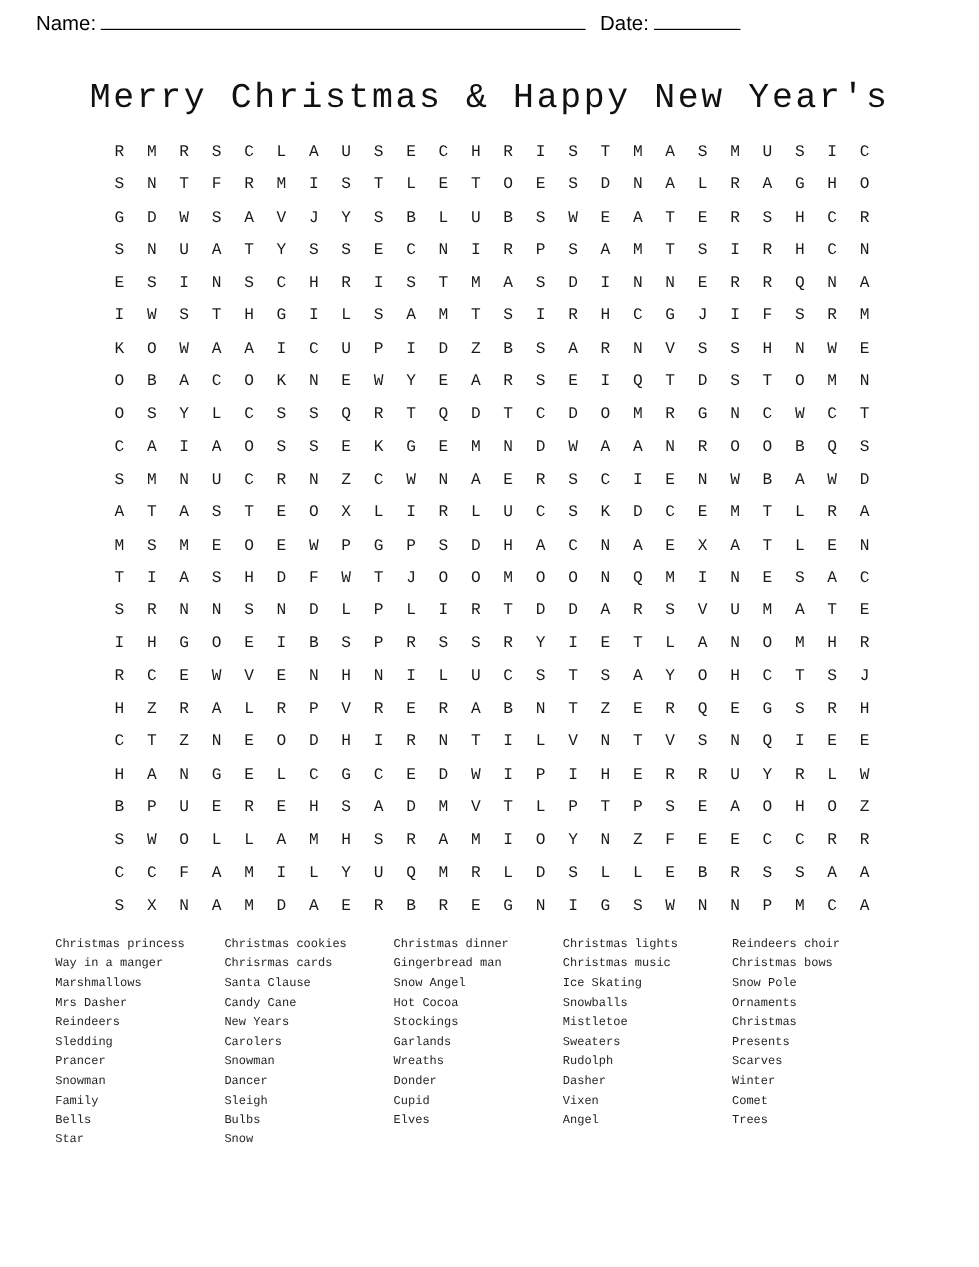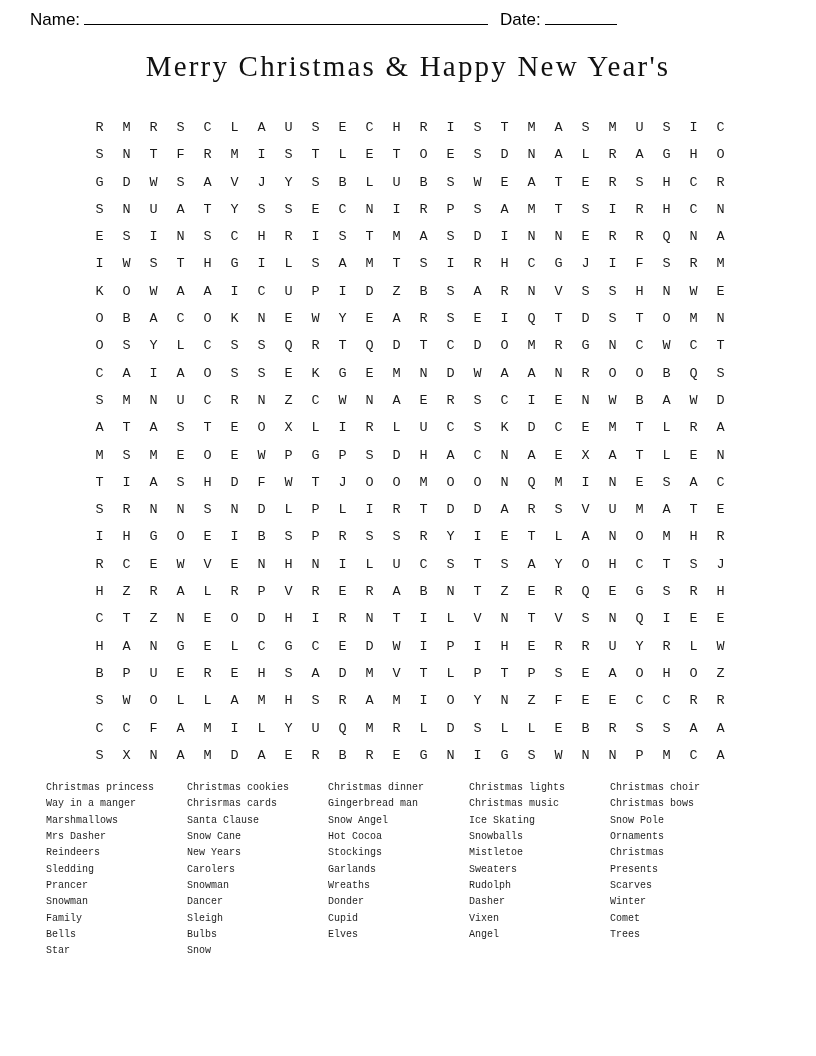--- a/index.html
+++ b/index.html
@@ -45,25 +45,25 @@
     border-bottom: 1px solid #000;
     height: 13px;
     margin-left: 4px;
   }
   .rule-long  { width: 404px; }
   .rule-short { width: 72px; }
 
   
   .puzzle-title {
     position: absolute;
-    top: 48px;
+    top: 64px;
     left: 0;
     width: 816px;
     text-align: center;
-    font-family: Liberation Serif, serif;
+    font-family: Liberation Mono, monospace;
     font-size: 29px;
     line-height: 36px;
     letter-spacing: 2.2px;
     font-weight: normal;
     margin: 0;
     color: #111;
   }
 
   
   .grid {
@@ -711,21 +711,21 @@
       <div class="word">Prancer</div>
       <div class="word">Snowman</div>
       <div class="word">Family</div>
       <div class="word">Bells</div>
       <div class="word">Star</div>
     </div>
     <div class="word-col">
       <div class="word">Christmas cookies</div>
       <div class="word">Chrisrmas cards</div>
       <div class="word">Santa Clause</div>
-      <div class="word">Snow Cane</div>
+      <div class="word">Candy Cane</div>
       <div class="word">New Years</div>
       <div class="word">Carolers</div>
       <div class="word">Snowman</div>
       <div class="word">Dancer</div>
       <div class="word">Sleigh</div>
       <div class="word">Bulbs</div>
       <div class="word">Snow</div>
     </div>
     <div class="word-col">
       <div class="word">Christmas dinner</div>
@@ -745,21 +745,21 @@
       <div class="word">Ice Skating</div>
       <div class="word">Snowballs</div>
       <div class="word">Mistletoe</div>
       <div class="word">Sweaters</div>
       <div class="word">Rudolph</div>
       <div class="word">Dasher</div>
       <div class="word">Vixen</div>
       <div class="word">Angel</div>
     </div>
     <div class="word-col">
-      <div class="word">Christmas choir</div>
+      <div class="word">Reindeers choir</div>
       <div class="word">Christmas bows</div>
       <div class="word">Snow Pole</div>
       <div class="word">Ornaments</div>
       <div class="word">Christmas</div>
       <div class="word">Presents</div>
       <div class="word">Scarves</div>
       <div class="word">Winter</div>
       <div class="word">Comet</div>
       <div class="word">Trees</div>
     </div>

